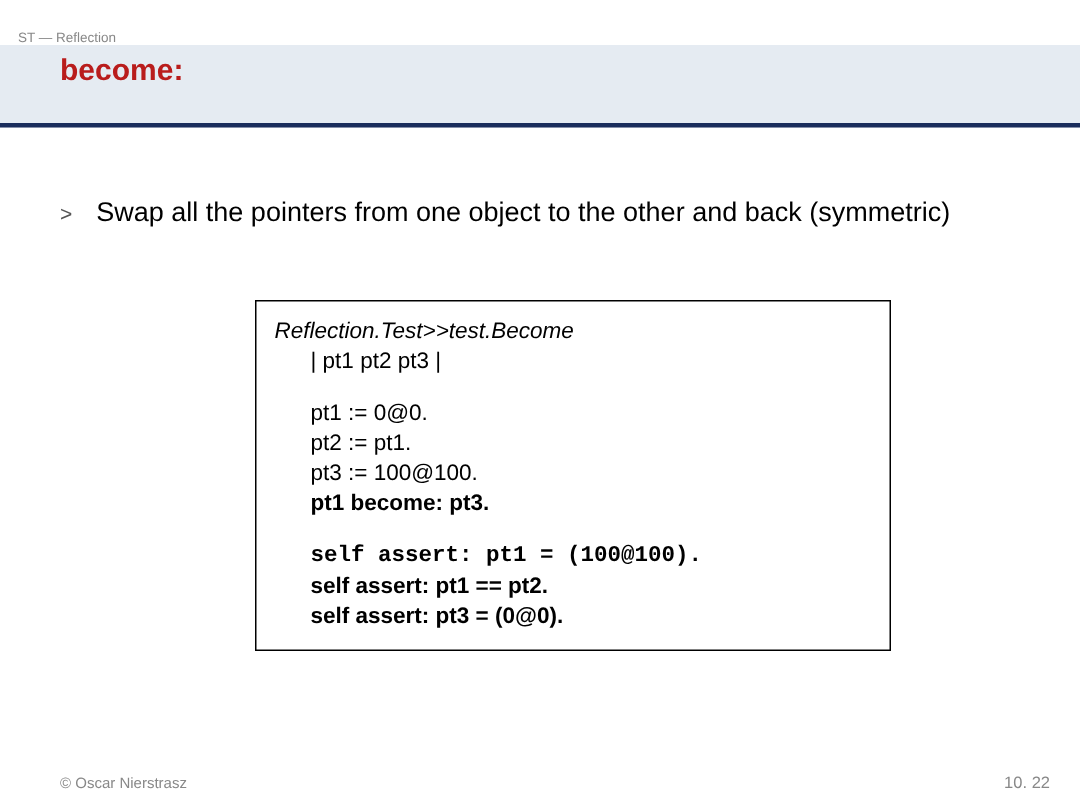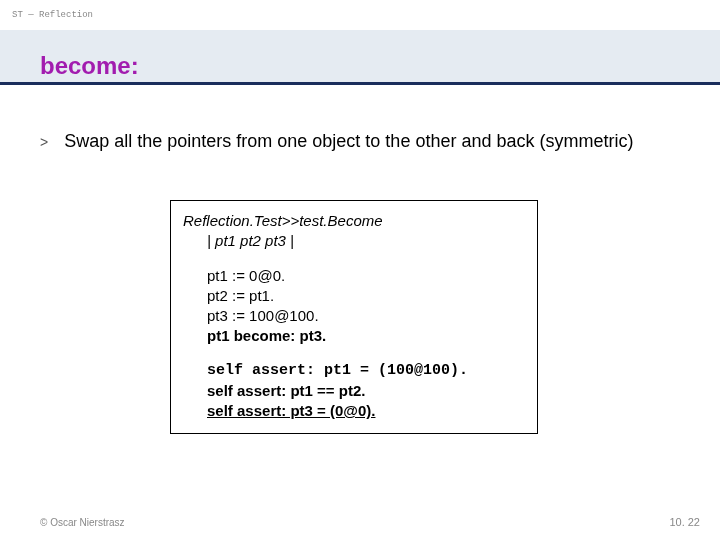--- a/index.html
+++ b/index.html
@@ -6,42 +6,41 @@
     body {
       width: 720px;
       height: 540px;
       background: #ffffff;
       font-family: Arial, Helvetica, sans-serif;
       position: relative;
       overflow: hidden;
     }
     .header-label {
       position: absolute;
-      top: 10px;
+      top: 20px;
       left: 12px;
       font-size: 9px;
       color: #888888;
-      font-family: Liberation Mono, monospace;
     }
     .title-bar {
       position: absolute;
       top: 30px;
       left: 0;
       right: 0;
       height: 55px;
       background: #e5ebf2;
       border-bottom: 3px solid #1a2d5c;
     }
     .title-text {
       position: absolute;
-      top: 52px;
+      top: 36px;
       left: 40px;
-      font-size: 24px;
+      font-size: 20px;
       font-weight: bold;
-      color: #a21caf;
+      color: #b91c1c;
     }
     .bullet-row {
       position: absolute;
       top: 130px;
       left: 40px;
       right: 30px;
       display: flex;
     }
     .bullet-marker {
       font-size: 14px;
@@ -52,21 +51,21 @@
     .bullet-text {
       font-size: 18px;
       color: #000000;
       line-height: 1.3;
       text-align: right;
     }
     .code-box {
       position: absolute;
       top: 200px;
       left: 170px;
-      width: 368px;
+      width: 424px;
       border: 1px solid #000000;
       padding: 10px 12px 12px 12px;
       font-size: 15px;
       color: #000000;
       line-height: 1.35;
     }
     .code-header {
       font-style: italic;
     }
     .code-bold {
@@ -99,26 +98,26 @@
 <div class="title-bar"></div>
 <div class="title-text">become:</div>
 
 <div class="bullet-row">
   <div class="bullet-marker">&gt;</div>
   <div class="bullet-text">Swap all the pointers from one object to the other and back (symmetric)</div>
 </div>
 
 <div class="code-box">
   <div><span class="code-header">Reflection.Test&gt;&gt;test.Become</span></div>
-  <div style="padding-left:24px;font-style:italic;">| pt1 pt2 pt3 |</div>
+  <div style="padding-left:24px;">| pt1 pt2 pt3 |</div>
   <div class="spacer"></div>
   <div style="padding-left:24px;">pt1 := 0@0.</div>
   <div style="padding-left:24px;">pt2 := pt1.</div>
   <div style="padding-left:24px;">pt3 := 100@100.</div>
   <div style="padding-left:24px;" class="code-bold">pt1 become: pt3.</div>
   <div class="spacer"></div>
   <div style="padding-left:24px;font-family:Liberation Mono, monospace;" class="code-bold">self assert: pt1 = (100@100).</div>
   <div style="padding-left:24px;" class="code-bold">self assert: pt1 == pt2.</div>
-  <div style="padding-left:24px;text-decoration:underline;" class="code-bold">self assert: pt3 = (0@0).</div>
+  <div style="padding-left:24px;" class="code-bold">self assert: pt3 = (0@0).</div>
 </div>
 
 <div class="footer-left">© Oscar Nierstrasz</div>
 <div class="footer-right">10. 22</div>
 
 </body></html>

